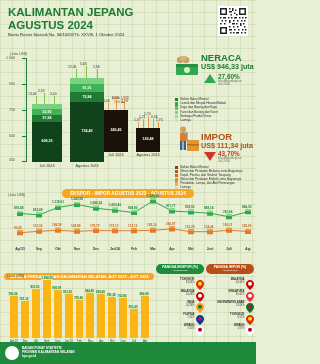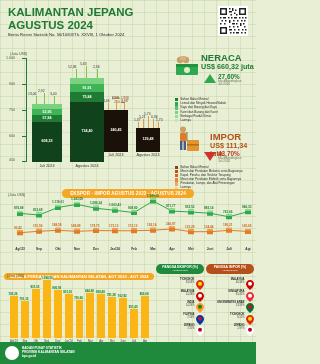--- a/index.html
+++ b/index.html
@@ -252,21 +252,21 @@
       <svg width="26" height="22" style="position:absolute;left:0;top:4px;">
         <rect x="2" y="8" width="22" height="11" rx="1" fill="#2fa84f"></rect>
         <rect x="2" y="8" width="22" height="3" fill="#23913f"></rect>
         <circle cx="13" cy="14" r="3" fill="#d7f0c9"></circle>
         <circle cx="6" cy="4" r="3.2" fill="#caa06a"></circle>
           <circle cx="12" cy="4" r="3.2" fill="#caa06a"></circle>
         <circle cx="9" cy="1.6" r="3.2" fill="#d9b37d"></circle>
       </svg>
       <div style="position:absolute;left:27px;top:1px;">
         <div class="bigcap">NERACA</div>
-        <div class="bigval">US$ 660,32 juta</div>
+        <div class="bigval">US$ 946,33 juta</div>
       </div>
       <div class="tri-up" style="position:absolute;left:30px;top:22px;"></div>
       <div style="position:absolute;left:44px;top:21px;">
         <div class="pct up">27,60%</div>
         <div class="pctnote">bila dibandingkan</div>
         <div class="pctnote">Juli 2024</div>
       </div>
     </div>
 
     <div style="padding-left:1px;">
@@ -299,21 +299,21 @@
     <div style="position:relative;height:40px;margin-top:3px;">
       <svg width="26" height="28" style="position:absolute;left:0;top:0;">
         <circle cx="9" cy="3.5" r="3" fill="#caa06a"></circle>
         <rect x="6" y="6.5" width="6" height="9" rx="1.5" fill="#e07b28"></rect>
         <rect x="6" y="15" width="2.4" height="9" fill="#3f5e8c"></rect>
         <rect x="9.6" y="15" width="2.4" height="9" fill="#3f5e8c"></rect>
         <rect x="13" y="14" width="12" height="11" rx="1" fill="#e2952f"></rect>
         <rect x="13" y="18" width="12" height="1.6" fill="#b56f18"></rect>
         <rect x="12.4" y="6" width="1" height="9" fill="#7a5a30"></rect>
       </svg>
-      <div style="position:absolute;left:36px;top:6px;">
+      <div style="position:absolute;left:27px;top:6px;">
         <div class="bigcap imp">IMPOR</div>
         <div class="bigval imp">US$ 111,34 juta</div>
       </div>
       <div class="tri-dn" style="position:absolute;left:30px;top:26px;"></div>
       <div style="position:absolute;left:44px;top:24px;">
         <div class="pct dn">43,70%</div>
         <div class="pctnote">bila dibandingkan</div>
         <div class="pctnote">Juli 2024</div>
       </div>
     </div>

